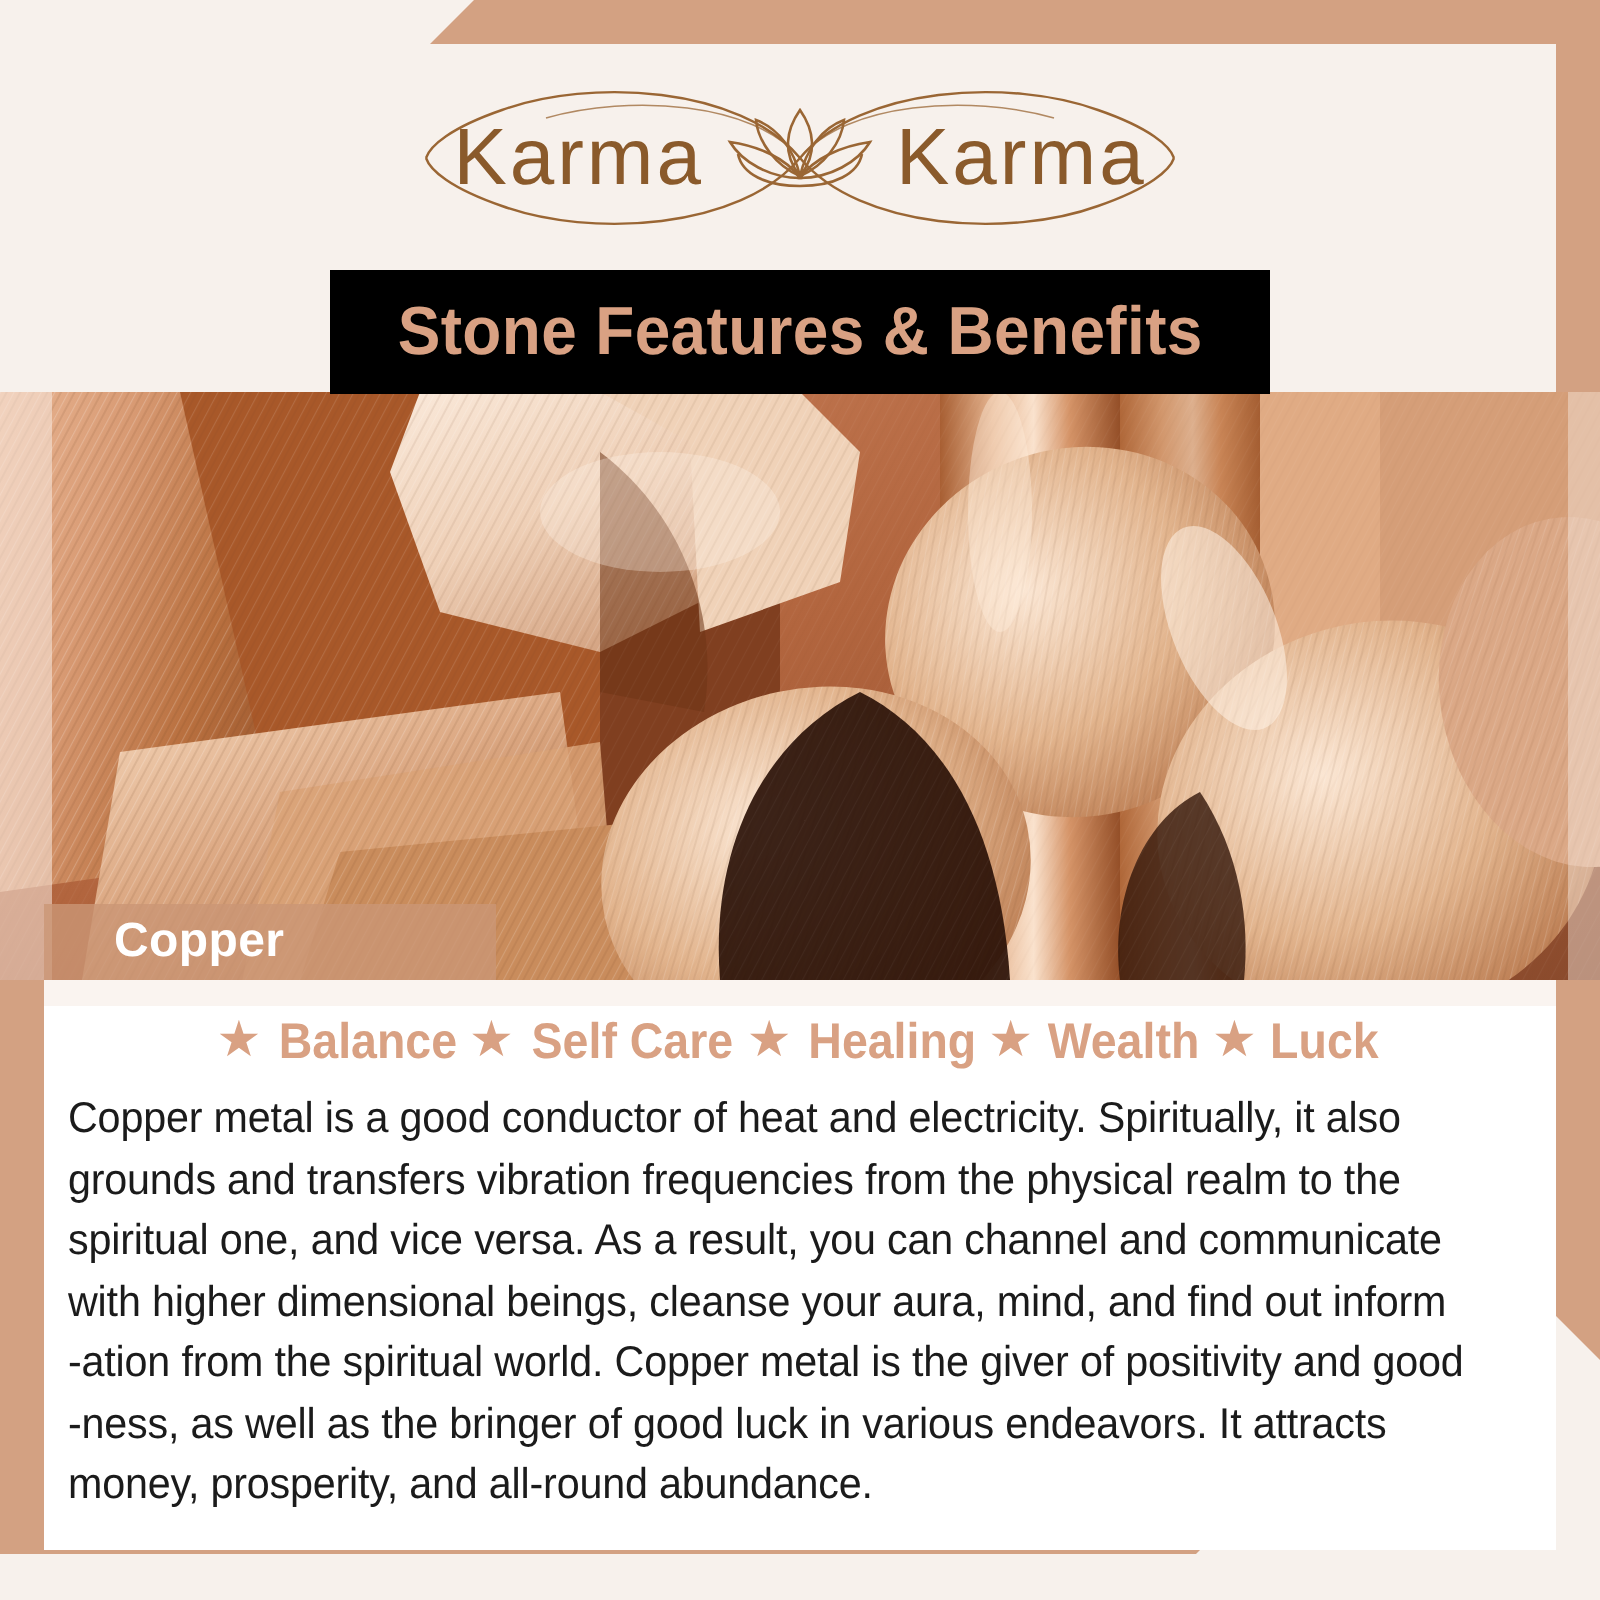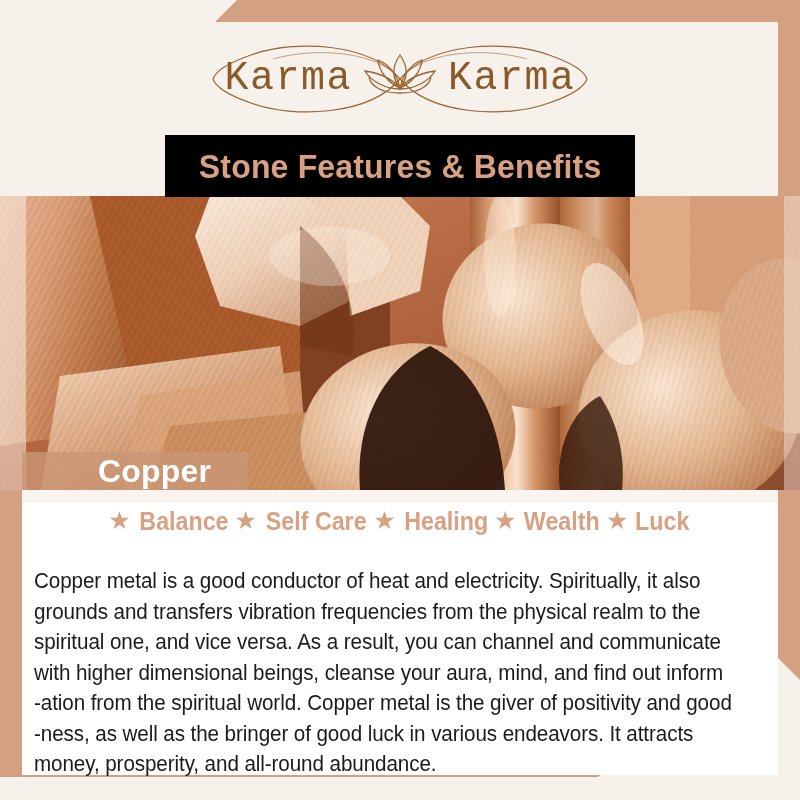--- a/index.html
+++ b/index.html
@@ -82,21 +82,21 @@
     top: 0;
     left: 0;
   }
   .logo-text {
     position: relative;
     display: flex;
     align-items: center;
     justify-content: center;
     gap: 96px;
     width: 100%;
-    font-family: Liberation Mono, monospace;
+    font-family: Liberation Sans, sans-serif;
     font-size: 40px;
     color: #8a5a2b;
     letter-spacing: 1.5px;
     z-index: 3;
   }
   .logo-word { line-height: 1; }
 
   
   .title-band {
     position: absolute;
@@ -156,23 +156,23 @@
     left: 22px;
     width: 226px;
     height: 38px;
     background: rgba(203, 150, 117, 0.80);
     display: flex;
     align-items: center;
     z-index: 5;
   }
   .stone-label-text {
     color: #ffffff;
-    font-size: 32px;
+    font-size: 24px;
     font-weight: bold;
-    padding-left: 76px;
+    padding-left: 35px;
     letter-spacing: 0.2px;
   }
 
   
   .content-card {
     position: absolute;
     top: 490px;
     left: 22px;
     width: 756px;
     height: 285px;
@@ -216,21 +216,21 @@
     font-weight: bold;
     font-size: 25px;
     color: #d9a183;
     transform: scaleX(0.93);
     white-space: nowrap;
   }
 
   
   .paragraph {
     position: absolute;
-    top: 76px;
+    top: 54px;
     left: 12px;
     width: 738px;
   }
   .para-line {
     font-family: "Liberation Sans Narrow", "Liberation Sans", sans-serif;
     font-size: 21.5px;
     color: #1b1b1b;
     line-height: 30.5px;
     white-space: nowrap;
     transform: scaleX(0.96);

